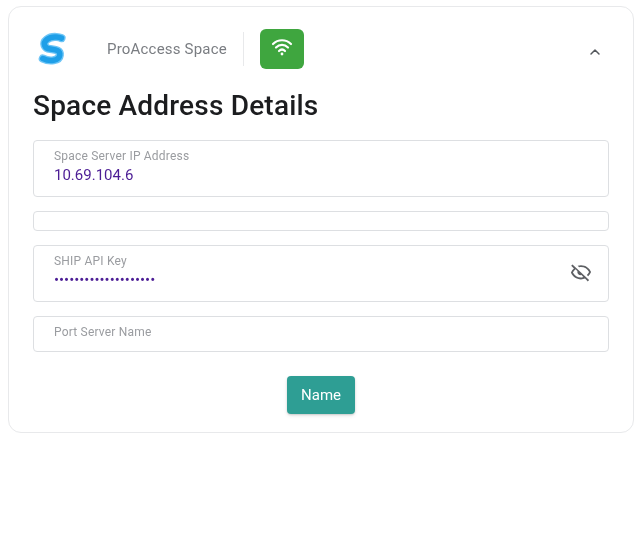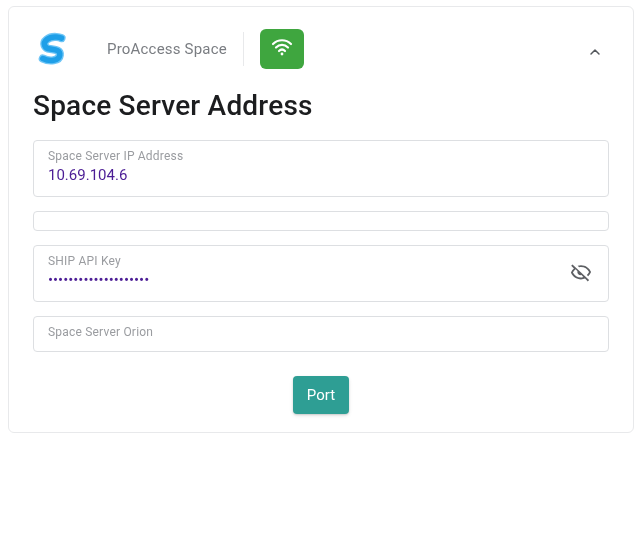--- a/index.html
+++ b/index.html
@@ -10,21 +10,21 @@
     body {
       font-family: -apple-system, BlinkMacSystemFont, "Segoe UI", Roboto, Helvetica, Arial, sans-serif;
       background: #ffffff;
       width: 642px;
       height: 538px;
       overflow: hidden;
     }
     .card {
       margin: 6px 8px;
       border: 1px solid #e8e9eb;
-      border-radius: 6px;
+      border-radius: 13px;
       background: #fff;
       padding-bottom: 18px;
     }
     .header {
       display: flex;
       align-items: center;
       padding: 22px 24px 20px 24px;
       position: relative;
     }
     .logo {
@@ -75,21 +75,21 @@
       color: #1c1d1f;
       padding: 0 24px 18px 24px;
       letter-spacing: 0.2px;
     }
     .form {
       padding: 0 24px;
     }
     .field {
       border: 1px solid #dddfe2;
       border-radius: 4px;
-      padding: 8px 14px 10px 14px;
+      padding: 8px 14px 10px 20px;
       margin-bottom: 14px;
       position: relative;
     }
     .field-label {
       font-size: 12px;
       color: #9a9ca0;
       display: block;
       margin-bottom: 2px;
       letter-spacing: 0.2px;
     }
@@ -163,21 +163,21 @@
     </div>
     <button class="collapse-btn">
       <span>
         <svg width="16" height="16" viewBox="0 0 24 24">
           <path d="M6 15 L12 9 L18 15" stroke="#54575c" stroke-width="2.2" fill="none" stroke-linecap="round" stroke-linejoin="round"></path>
         </svg>
       </span>
     </button>
   </div>
 
-  <h2 class="section-title">Space Server Address</h2>
+  <h2 class="section-title">Space Address Details</h2>
 
   <div class="form">
 
     <div class="field">
       <label class="field-label">Space Server IP Address</label>
       <input type="text" class="field-input" value="10.69.104.6" style="">
     </div>
 
     <div class="field">
     </div>
@@ -188,22 +188,22 @@
       <button class="visibility-toggle">
         <span>
           <svg width="22" height="22" viewBox="0 0 24 24" fill="#5e6064">
             <path d="M12 6c3.79 0 7.17 2.13 8.82 5.5-.59 1.22-1.42 2.27-2.41 3.12l1.42 1.42c1.38-1.23 2.47-2.77 3.17-4.54C21.27 7.11 17 4 12 4c-1.27 0-2.49.2-3.64.57l1.65 1.65C10.66 6.09 11.32 6 12 6zM2.71 3.16 1.29 4.57l3 3C2.85 8.78 1.7 10.26 1 12c1.73 4.39 6 7.5 11 7.5 1.55 0 3.03-.3 4.38-.84l3.05 3.05 1.41-1.41L2.71 3.16zM12 17.5c-3.79 0-7.17-2.13-8.82-5.5.7-1.43 1.72-2.61 2.94-3.5l2.05 2.05c-.1.3-.17.63-.17.95 0 1.93 1.57 3.5 3.5 3.5.33 0 .65-.07.95-.17l2.05 2.05c-.94.39-1.96.62-3 .62z"></path>
           </svg>
         </span>
       </button>
     </div>
 
     <div class="field">
-      <label class="field-label">Space Server Orion</label>
+      <label class="field-label">Port Server Name</label>
     </div>
 
     <div class="save-row">
-      <button class="save-btn">Port</button>
+      <button class="save-btn">Name</button>
     </div>
 
   </div>
 
 </div>
 
 </body></html>

